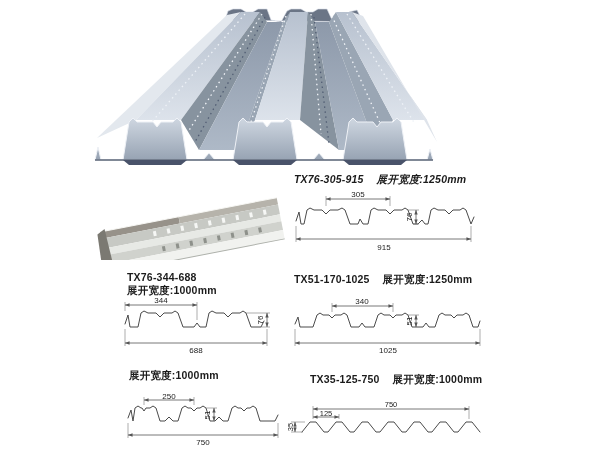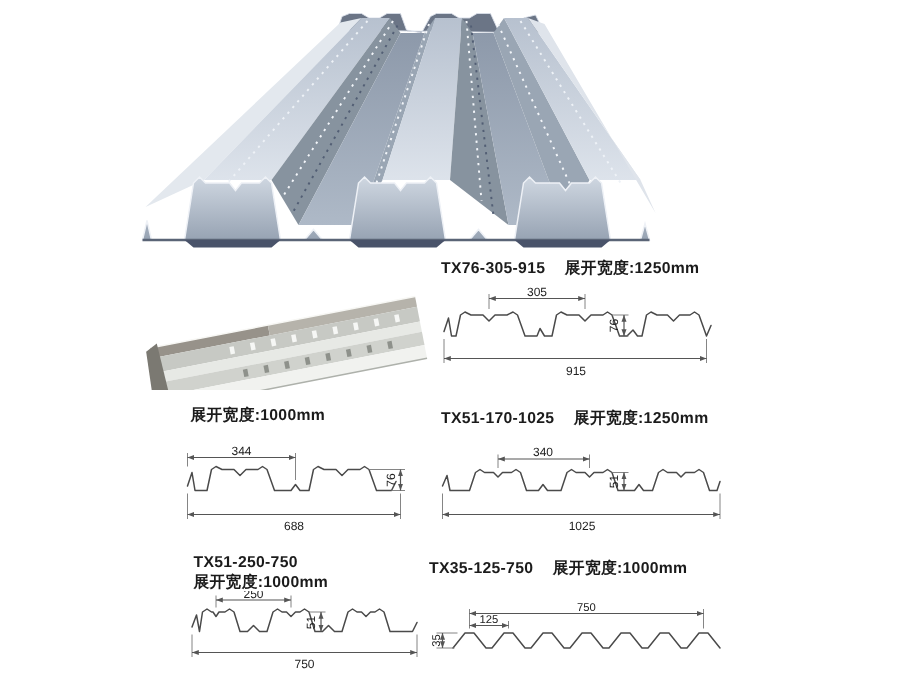--- a/index.html
+++ b/index.html
@@ -108,21 +108,21 @@
         <rect x="100" y="26" width="3" height="5"></rect>
       <rect x="114" y="26" width="3" height="5"></rect>
         <rect x="128" y="26" width="3" height="5"></rect>
       <rect x="142" y="26" width="3" height="5"></rect>
         <rect x="156" y="26" width="3" height="5"></rect>
     </g>
     <polygon points="-3,2 5,-2 7,40 -5,44" fill="#7b7972"></polygon>
   </g>
 </svg>
 
-<div class="abs dg-title" style="left:294px;top:173px;">
+<div class="abs dg-title" style="left:294px;top:173px;font-style:italic;">
   <span>TX76-305-915</span><span class="gap"></span><span>展开宽度:1250mm</span>
 </div>
 <svg class="abs" style="left:288px;top:190px;" width="205" height="62" viewBox="0 0 205 62">
   <defs>
     <marker id="a1" viewBox="0 0 8 8" refX="7" refY="4" markerWidth="6.5" markerHeight="6.5" orient="auto-start-reverse">
       <path d="M0,1.4 L7,4 L0,6.6 Z" class="arrowhead"></path>
     </marker>
   </defs>
   <path class="profile" d="M8,31 L11,22 L13,34 L16,34 L19,20 L22,18 L26,20 L34,20 L38,24 L42,20 L50,20 L54,18 L57,20 L62,34
            L67,34 L70,34 L72,29 L75,34 L80,34 L83,20 L86,18 L90,20 L98,20 L102,24 L106,20 L114,20 L117,18 L120,20 L125,34
@@ -141,20 +141,21 @@
   </g>
   <g>
     <line class="ext" x1="8" y1="36" x2="8" y2="52"></line>
       <line class="ext" x1="183" y1="36" x2="183" y2="52"></line>
     <line class="dim" x1="8" y1="49" x2="183" y2="49" marker-start="url(#a1)" marker-end="url(#a1)"></line>
     <text class="dimtxt" x="96" y="60" text-anchor="middle">915</text>
   </g>
 </svg>
 
 <div class="abs dg-title" style="left:127px;top:271px;">
+  <div>TX76-344-688</div>
   <div>展开宽度:1000mm</div>
 </div>
 <svg class="abs" style="left:112px;top:296px;" width="180" height="58" viewBox="0 0 180 58">
   <defs>
     <marker id="a2" viewBox="0 0 8 8" refX="7" refY="4" markerWidth="6.5" markerHeight="6.5" orient="auto-start-reverse">
       <path d="M0,1.4 L7,4 L0,6.6 Z" class="arrowhead"></path>
     </marker>
   </defs>
   <path class="profile" d="M13,28 L16,19 L18,31 L21,31 L26,31 L29,17 L32,15 L36,17 L44,17 L48,21 L52,17 L60,17 L63,15 L66,17 L71,31
            L76,31 L82,31 L85,27 L88,31 L94,31 L97,17 L100,15 L104,17 L112,17 L116,21 L120,17 L128,17 L131,15 L134,17 L139,31
@@ -205,21 +206,20 @@
   </g>
   <g>
     <line class="ext" x1="5" y1="33" x2="5" y2="50"></line>
       <line class="ext" x1="190" y1="33" x2="190" y2="50"></line>
     <line class="dim" x1="5" y1="47" x2="190" y2="47" marker-start="url(#a3)" marker-end="url(#a3)"></line>
     <text class="dimtxt" x="98" y="57" text-anchor="middle">1025</text>
   </g>
 </svg>
 
 <div class="abs dg-title" style="left:129px;top:369px;">
-  <div>TX51-250-750</div>
   <div>展开宽度:1000mm</div>
 </div>
 <svg class="abs" style="left:112px;top:394px;" width="180" height="56" viewBox="0 0 180 56">
   <defs>
     <marker id="a4" viewBox="0 0 8 8" refX="7" refY="4" markerWidth="6.5" markerHeight="6.5" orient="auto-start-reverse">
       <path d="M0,1.4 L7,4 L0,6.6 Z" class="arrowhead"></path>
     </marker>
   </defs>
   <path class="profile" d="M16,24 L19,16 L21,27 L23,14 L26,12 L29,14 L30,14 L32,17 L34,14 L38,14 L41,12 L44,14 L48,27
            L53,27 L57,23 L61,27 L66,27 L70,14 L73,12 L76,14 L79,14 L82,17 L85,14 L88,14 L91,12 L94,14 L98,27
@@ -237,21 +237,21 @@
     <text class="dimtxt" transform="translate(98,21) rotate(-90)" text-anchor="middle">51</text>
   </g>
   <g>
     <line class="ext" x1="16" y1="29" x2="16" y2="44"></line>
       <line class="ext" x1="166" y1="29" x2="166" y2="44"></line>
     <line class="dim" x1="16" y1="41" x2="166" y2="41" marker-start="url(#a4)" marker-end="url(#a4)"></line>
     <text class="dimtxt" x="91" y="51" text-anchor="middle">750</text>
   </g>
 </svg>
 
-<div class="abs dg-title" style="left:286px;top:373px;">
+<div class="abs dg-title" style="left:310px;top:373px;">
   <span>TX35-125-750</span><span class="gap"></span><span>展开宽度:1000mm</span>
 </div>
 <svg class="abs" style="left:288px;top:396px;" width="200" height="50" viewBox="0 0 200 50">
   <defs>
     <marker id="a5" viewBox="0 0 8 8" refX="7" refY="4" markerWidth="6.5" markerHeight="6.5" orient="auto-start-reverse">
       <path d="M0,1.4 L7,4 L0,6.6 Z" class="arrowhead"></path>
     </marker>
   </defs>
   <path class="profile" d="M14,36 L22,26 L28,26 L36,36 L40,36 L48,26 L54,26 L62,36 L66,36 L74,26 L80,26 L88,36 L92,36
            L100,26 L106,26 L114,36 L118,36 L126,26 L132,26 L140,36 L144,36 L152,26 L158,26 L166,36 L170,36

